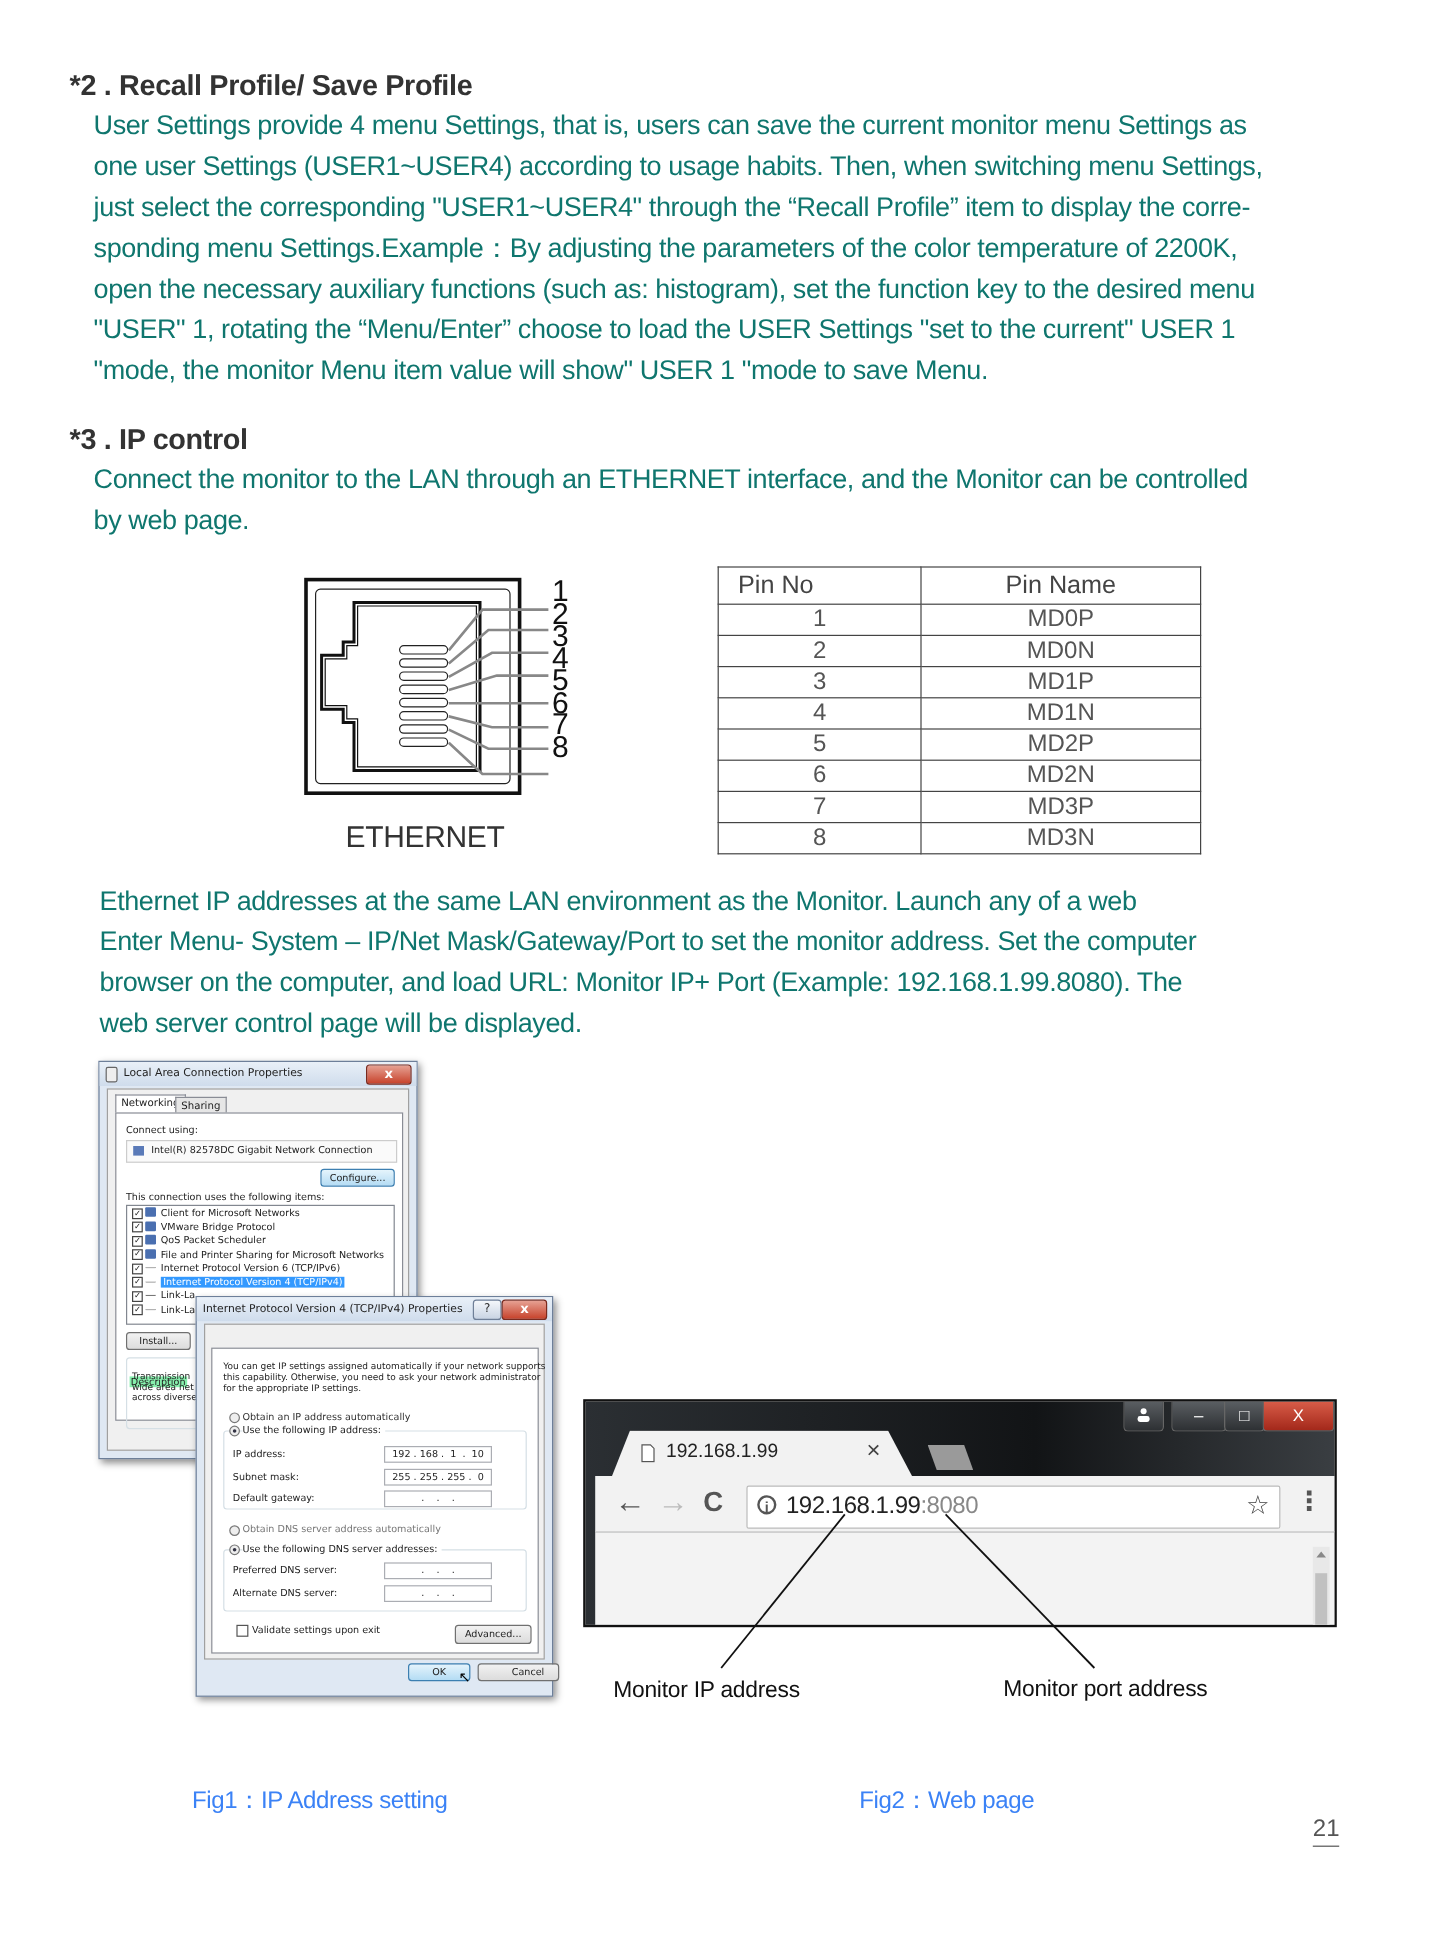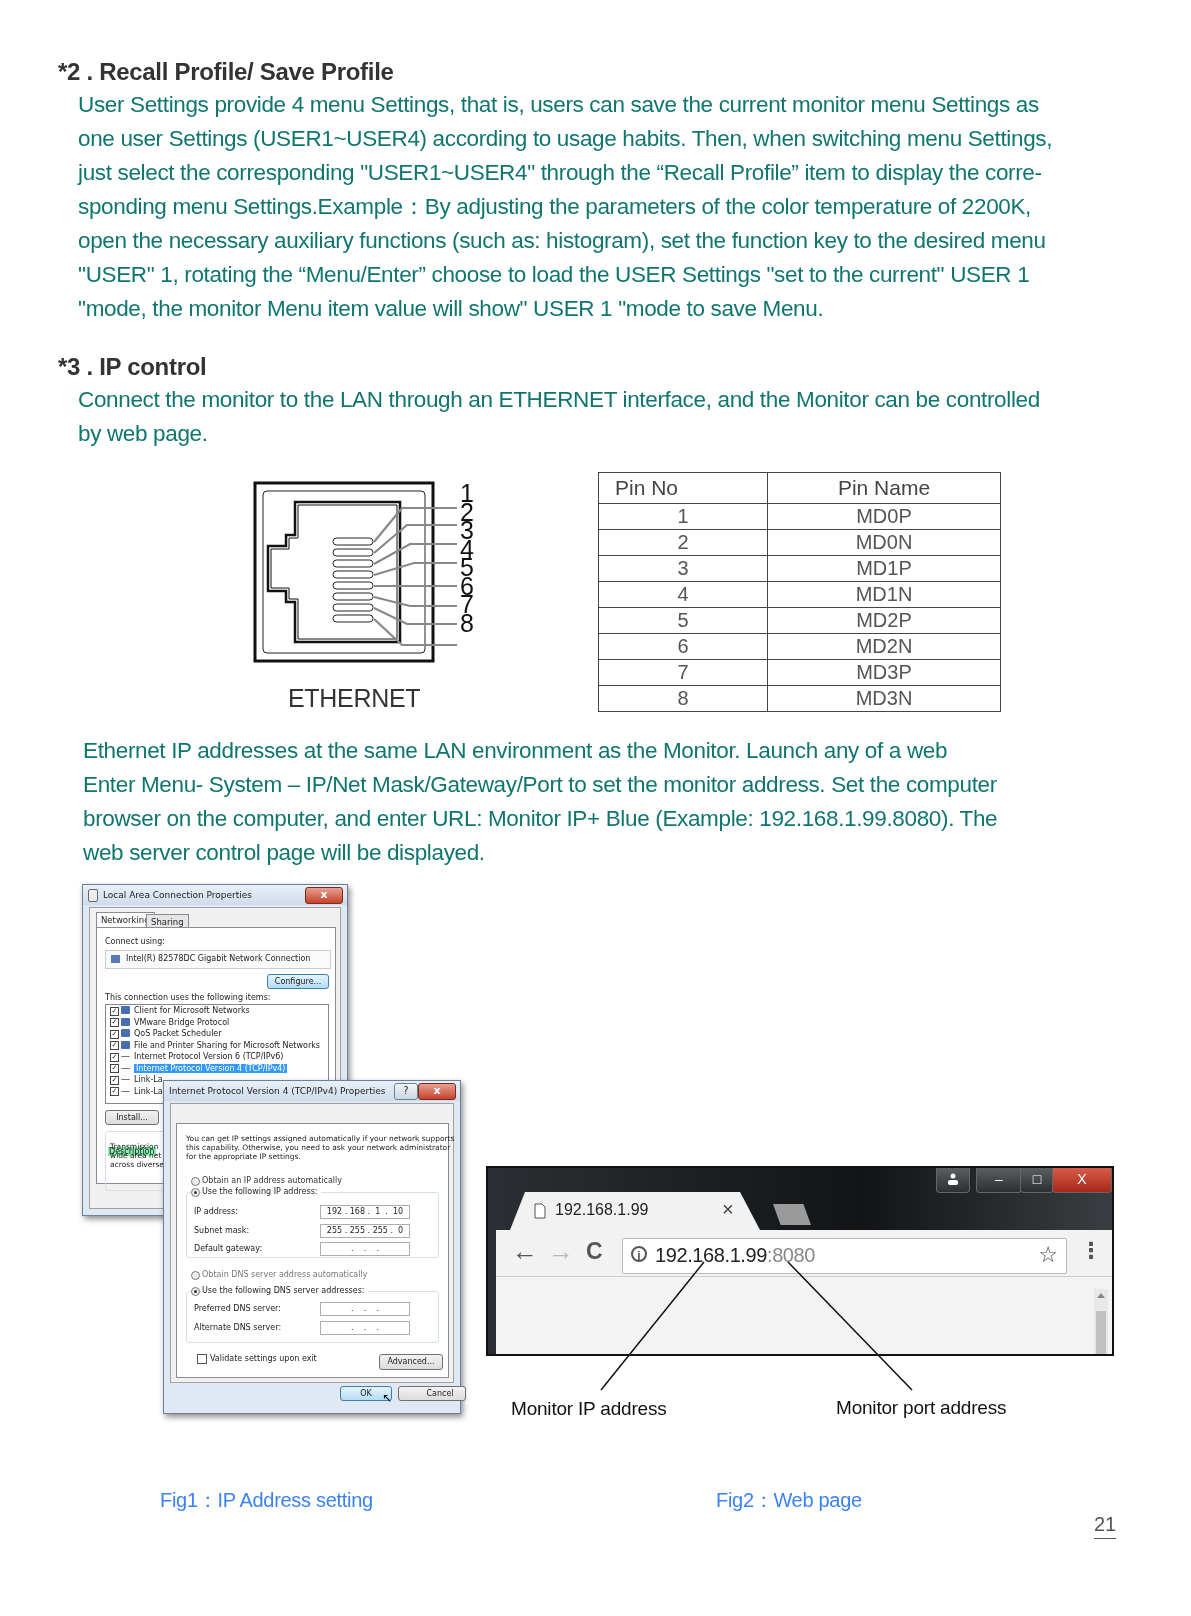--- a/index.html
+++ b/index.html
@@ -176,21 +176,21 @@
     <tr>
         <td class="c1">8</td>
         <td class="c2">MD3N</td>
       </tr>
   </tbody>
 </table>
 
 <div class="abs para" style="left:83px; top:734px;">
   <p>Ethernet IP addresses at the same LAN environment as the Monitor. Launch any of a web</p>
   <p>Enter Menu- System – IP/Net Mask/Gateway/Port to set the monitor address. Set the computer</p>
-  <p>browser on the computer, and enter URL: Monitor IP+ Blue (Example: 192.168.1.99.8080). The</p>
+  <p>browser on the computer, and load URL: Monitor IP+ Port (Example: 192.168.1.99.8080). The</p>
   <p>web server control page will be displayed.</p>
 </div>
 
 <div class="win" style="left:82px; top:884px; width:264px; height:330px;">
   <div class="titlebar">
     <span class="title-icon"></span>
     <span>Local Area Connection Properties</span>
     <span class="closebtn">x</span>
   </div>
   <div class="body" style="top:22px;">

